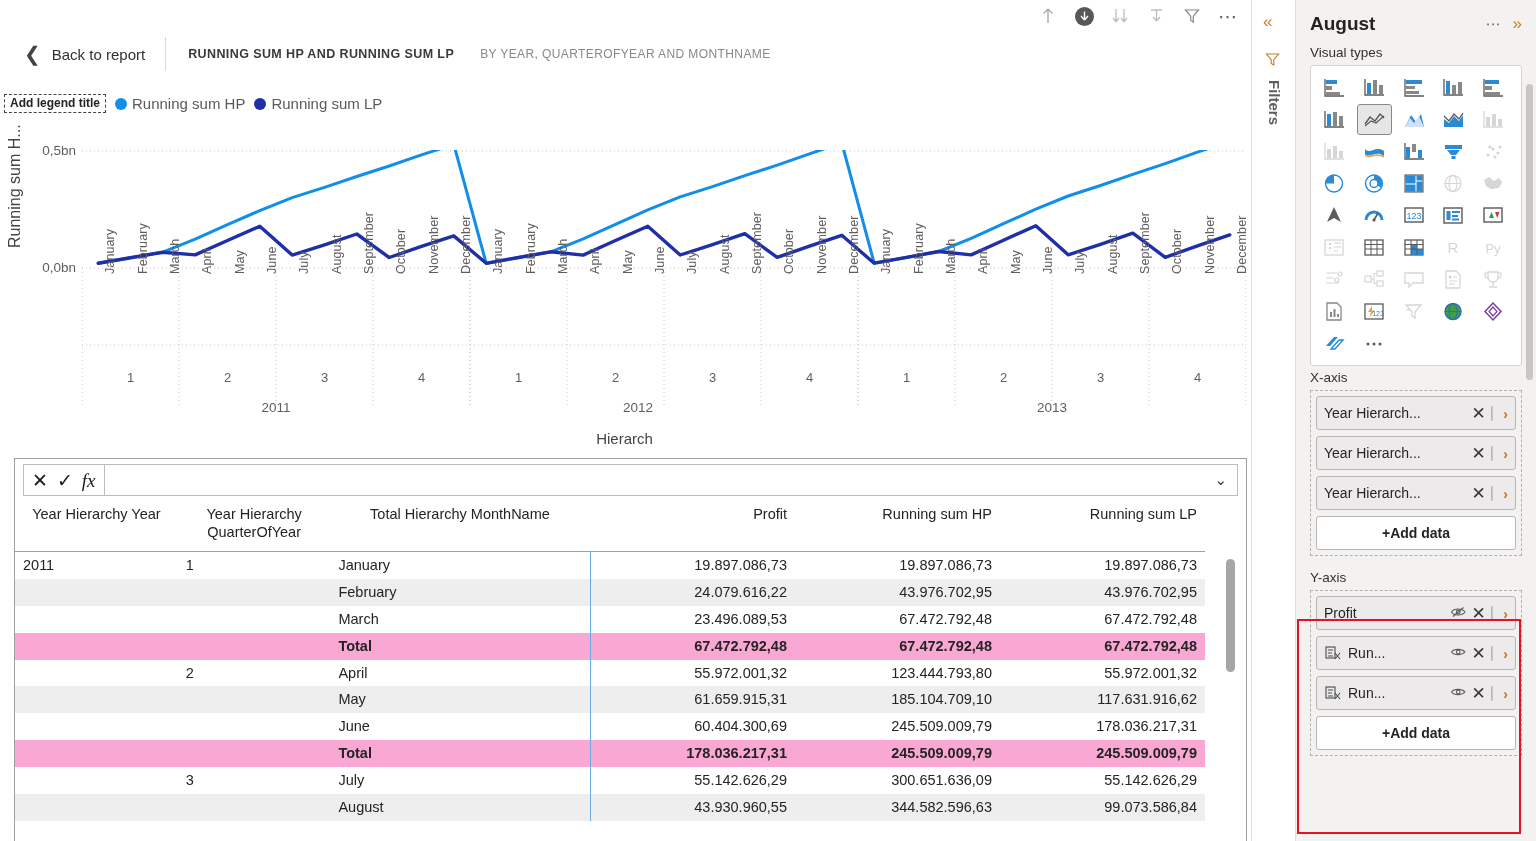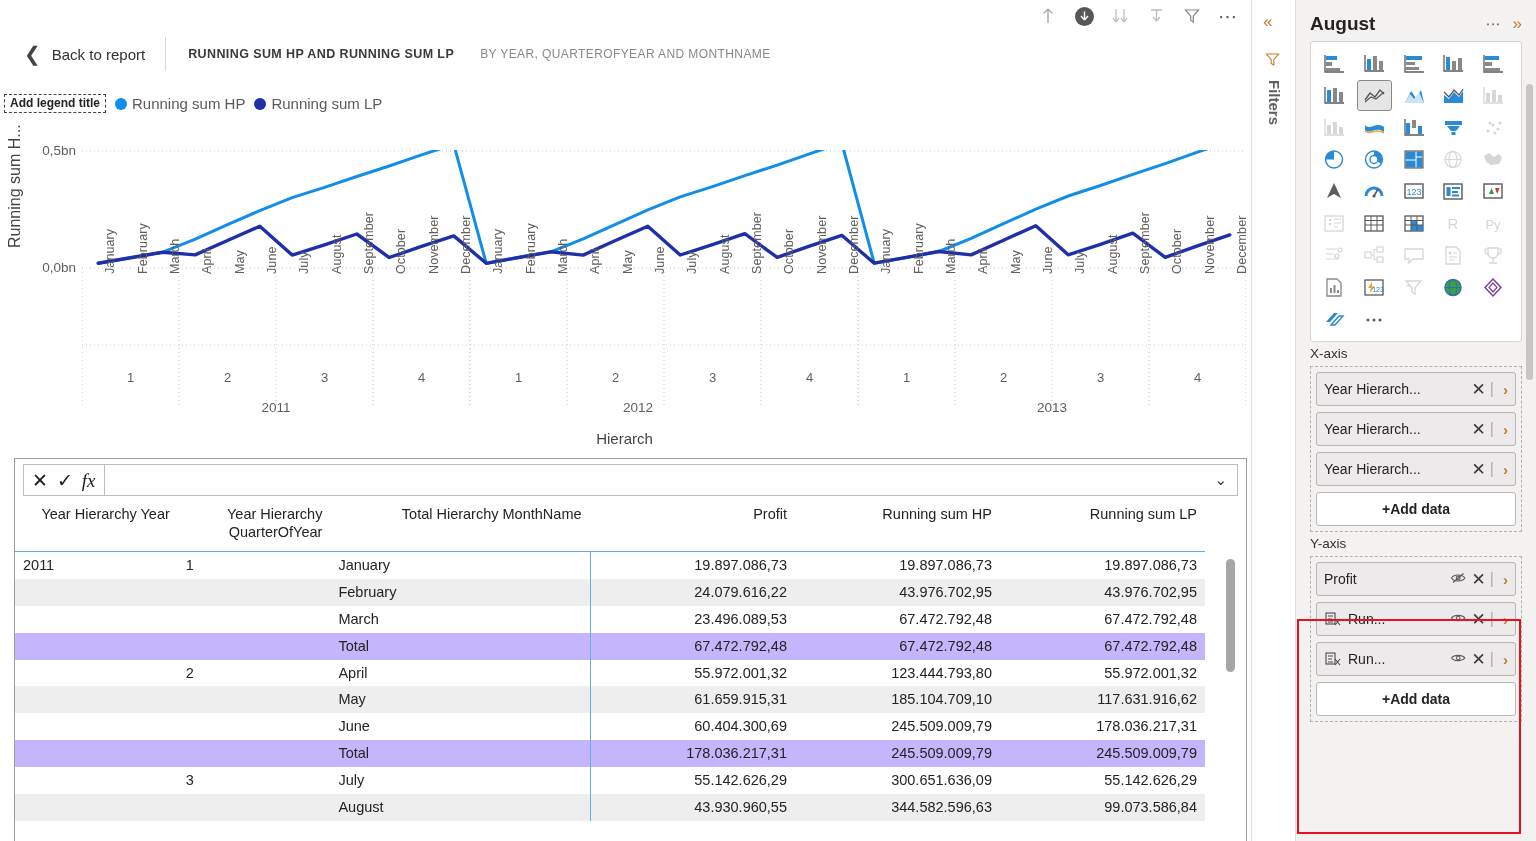--- a/index.html
+++ b/index.html
@@ -70,29 +70,29 @@
   .fx-ic { font-size:19px; color:#1b1b1b; cursor:pointer; line-height:1; }
   .fx-ic.italic { font-style:italic; font-family:"Liberation Serif", serif; }
   #formula-input {
     flex:1; height:32px; border:1px solid #bdbdbd; border-left:none; background:#fff;
     display:flex; align-items:center; justify-content:flex-end; padding-right:10px;
   }
   #formula-chev { font-size:15px; color:#333; cursor:pointer; }
 
   table { border-collapse:collapse; width:1190px; table-layout:fixed; }
   th {
-    font-size:14.5px; font-weight:normal; color:#252423; text-align:right;
+    font-size:14.5px; font-weight:normal; color:#252423; text-align:center;
     vertical-align:top; padding:6px 8px 10px 8px; border-bottom:1px solid #6aaee0;
     line-height:1.25;
   }
   th.num { text-align:right; }
   td { font-size:14.5px; color:#252423; padding:4px 8px; line-height:1.3; }
   td.num { text-align:right; }
   tr.alt td { background:#eeeeee; }
-  tr.total td { font-weight:normal; background:#c4b5fd; }
+  tr.total td { font-weight:bold; background:#f9a8d4; }
   td.vline { border-left:1px solid #6aaee0; }
   th.vline { border-left:1px solid #ffffff; }
   #tbody-wrap { position:relative; height:333px; overflow:hidden; }
   #tscroll { position:absolute; right:11px; top:60px; width:9px; height:113px;
              background:#a6a6a6; border-radius:5px; }
   #tscrolltrack { position:absolute; right:11px; top:55px; width:9px; height:280px; background:transparent; }
 
   
   #rail { position:absolute; left:1251px; top:0; width:44px; height:841px; background:#fff;
           border-left:1px solid #e1dfdd; }
@@ -418,20 +418,21 @@
 </div>
 
 <div id="build">
   <div id="build-head">
     <span id="build-title">August</span>
     <span class="bh-icons">
       <span class="bh-ic">⋯</span>
       <span class="bh-ic orange">»</span>
     </span>
   </div>
+  <div class="sec-lbl">Visual types</div>
   <div id="vtypes">
       <div class="vt">
         <svg width="23" height="21" viewBox="0 0 23 21">
           <rect x="3" y="3" width="11" height="4" fill="#2a8ad4"></rect>
           <rect x="3" y="9" width="6" height="4" fill="#8a8886"></rect>
           <rect x="3" y="15" width="14" height="3" fill="#8a8886"></rect>
           <path d="M2 2 L2 19 L21 19" stroke="#595959" stroke-width="1.3" fill="none"></path>
         </svg>
       </div>
       <div class="vt">
@@ -740,21 +741,21 @@
       </div>
       <div class="pill">
         <span class="pname">Year Hierarch...</span>
         <span class="pic xc">✕</span>
         <span class="sep">|</span>
         <span class="pic chev">›</span>
       </div>
       <div class="addbtn">+Add data</div>
     </div>
 
-  <div class="sec-lbl" style="margin-top:0;">Y-axis</div>
+  <div class="sec-lbl" style="margin-top:10px;">Y-axis</div>
   <div class="well" id="ywell">
       <div class="pill">
         <span class="pname">Profit</span>
         <span class="pic"><svg width="17" height="14" viewBox="0 0 17 14">
             <path d="M1.5 7 C4 3 12 3 15 7 C12 11 4 11 1.5 7 Z" fill="none" stroke="#5c5c5c" stroke-width="1.1"></path>
             <circle cx="8.2" cy="7" r="1.9" fill="none" stroke="#5c5c5c" stroke-width="1.1"></circle>
             <path d="M3 11.5 L13.5 2.5" stroke="#5c5c5c" stroke-width="1.2"></path>
           </svg></span>
         <span class="pic xc">✕</span>
         <span class="sep">|</span>

